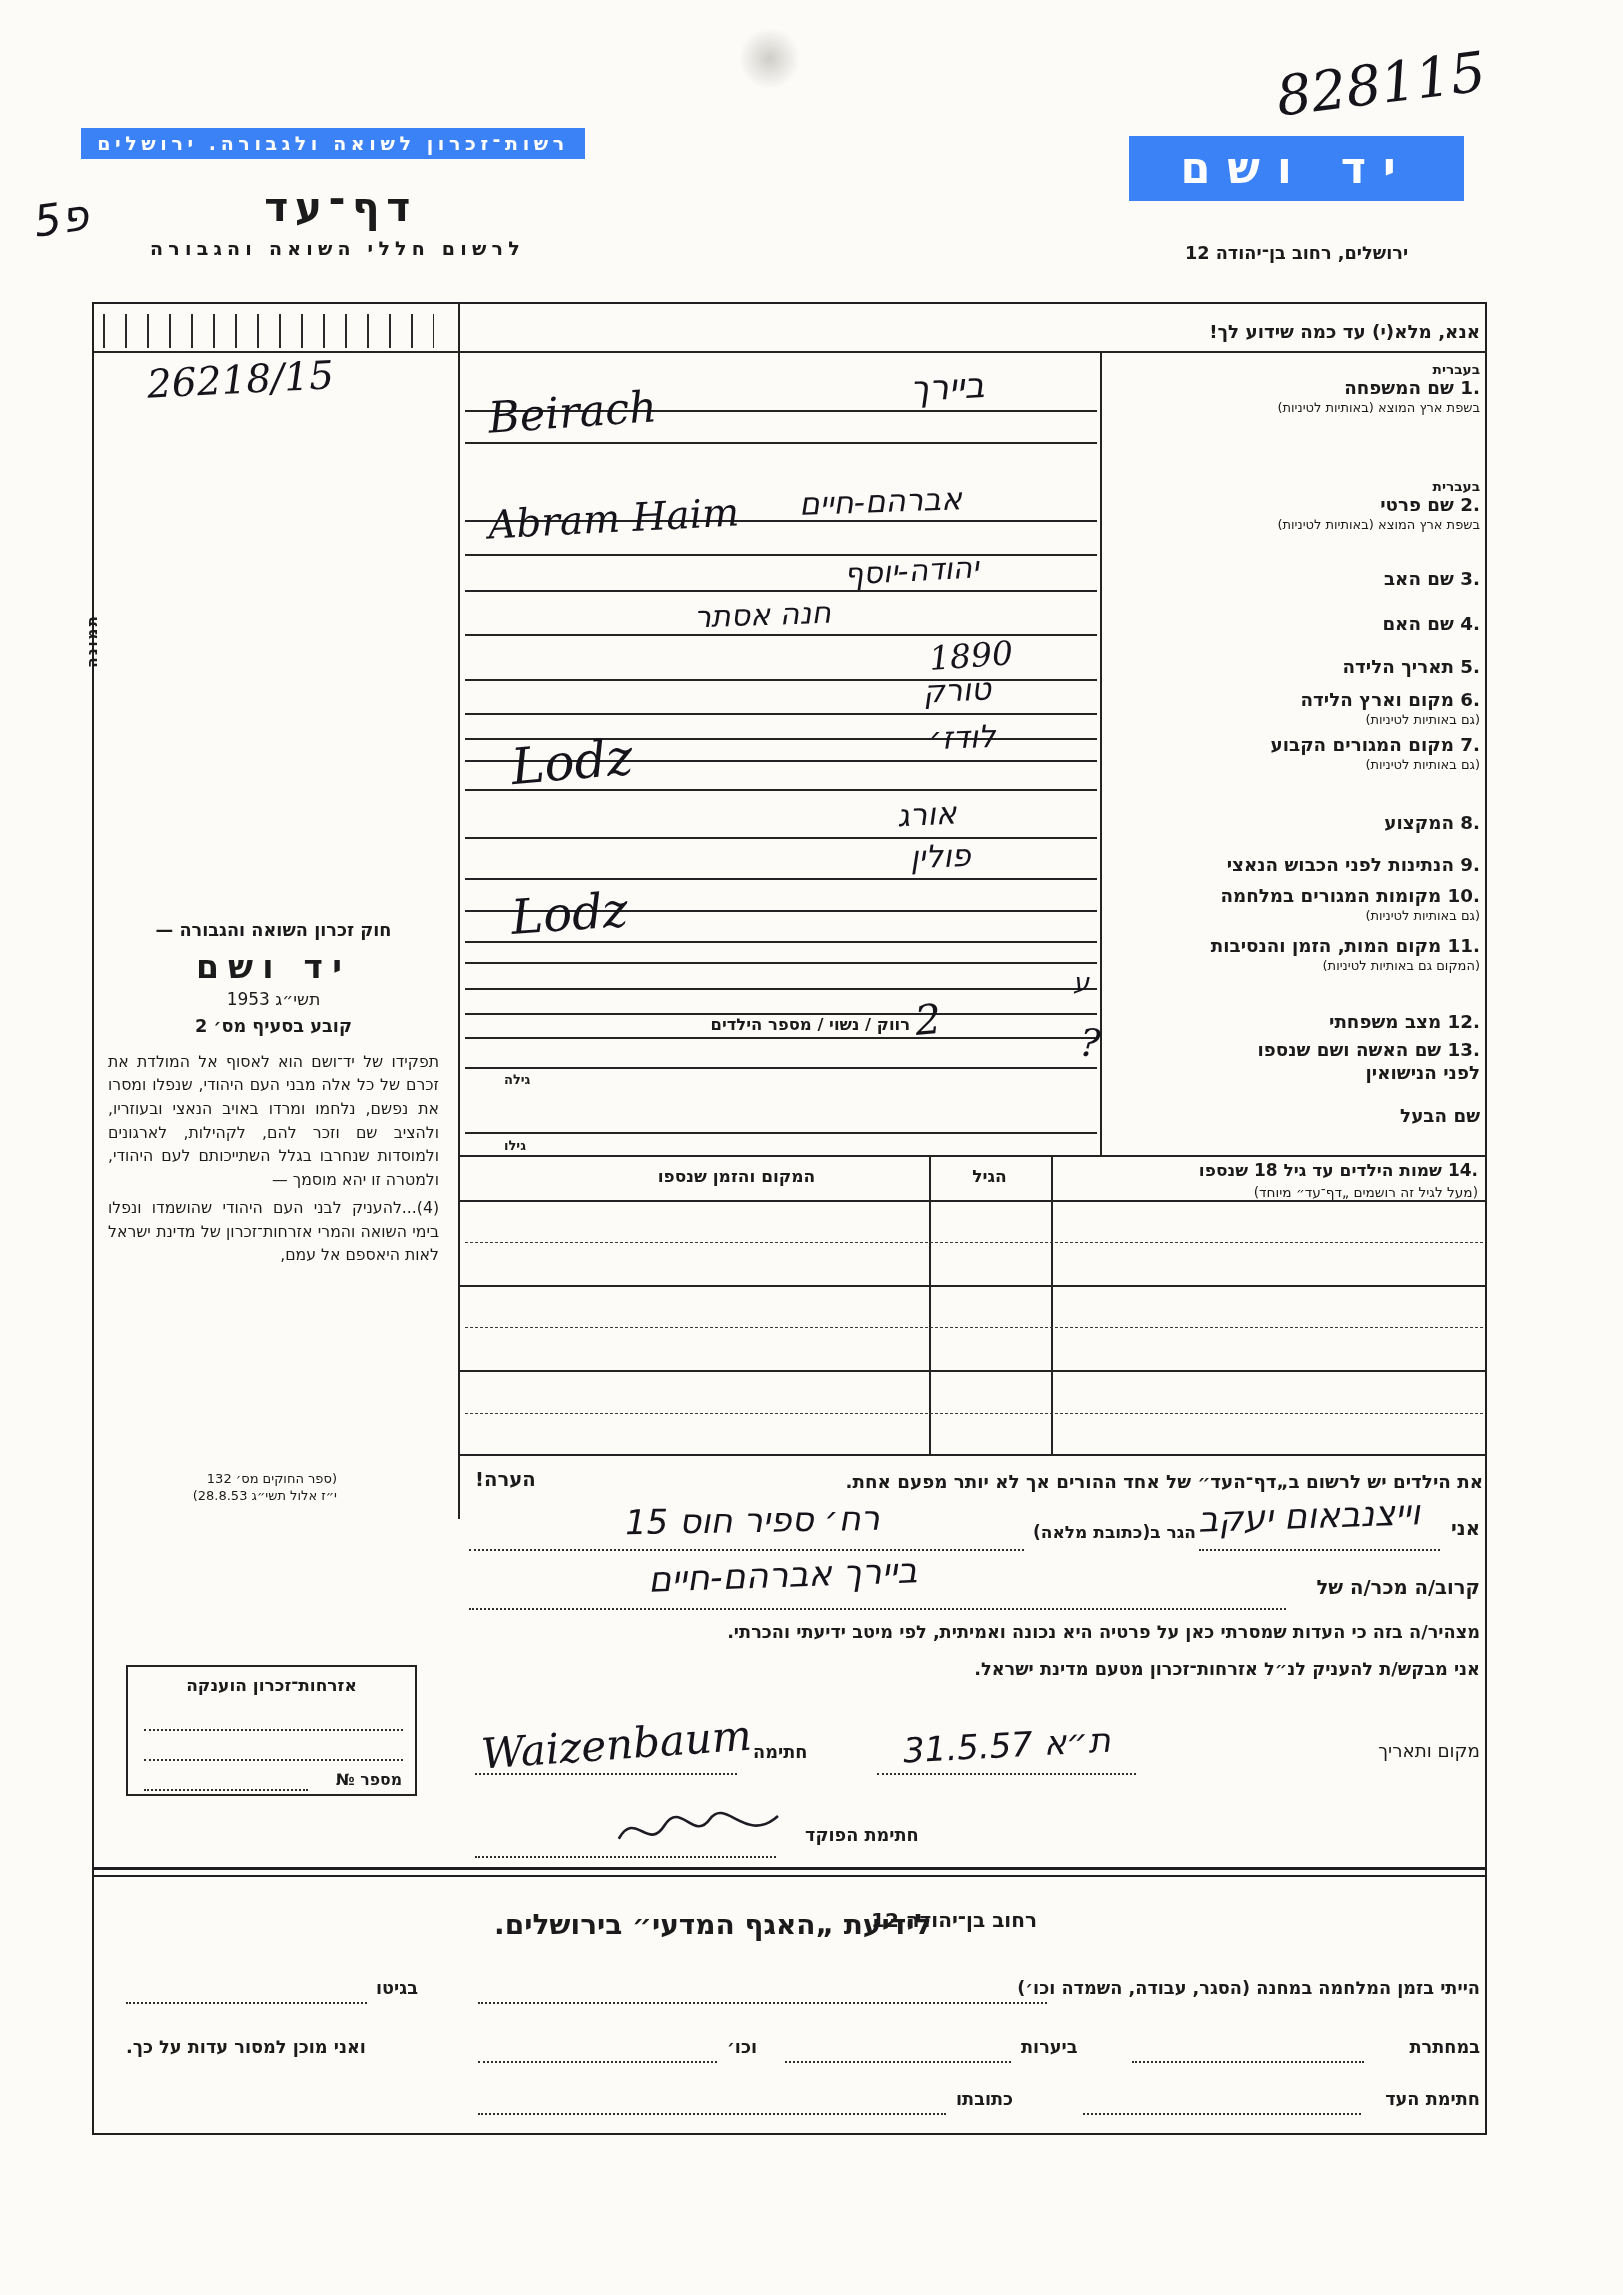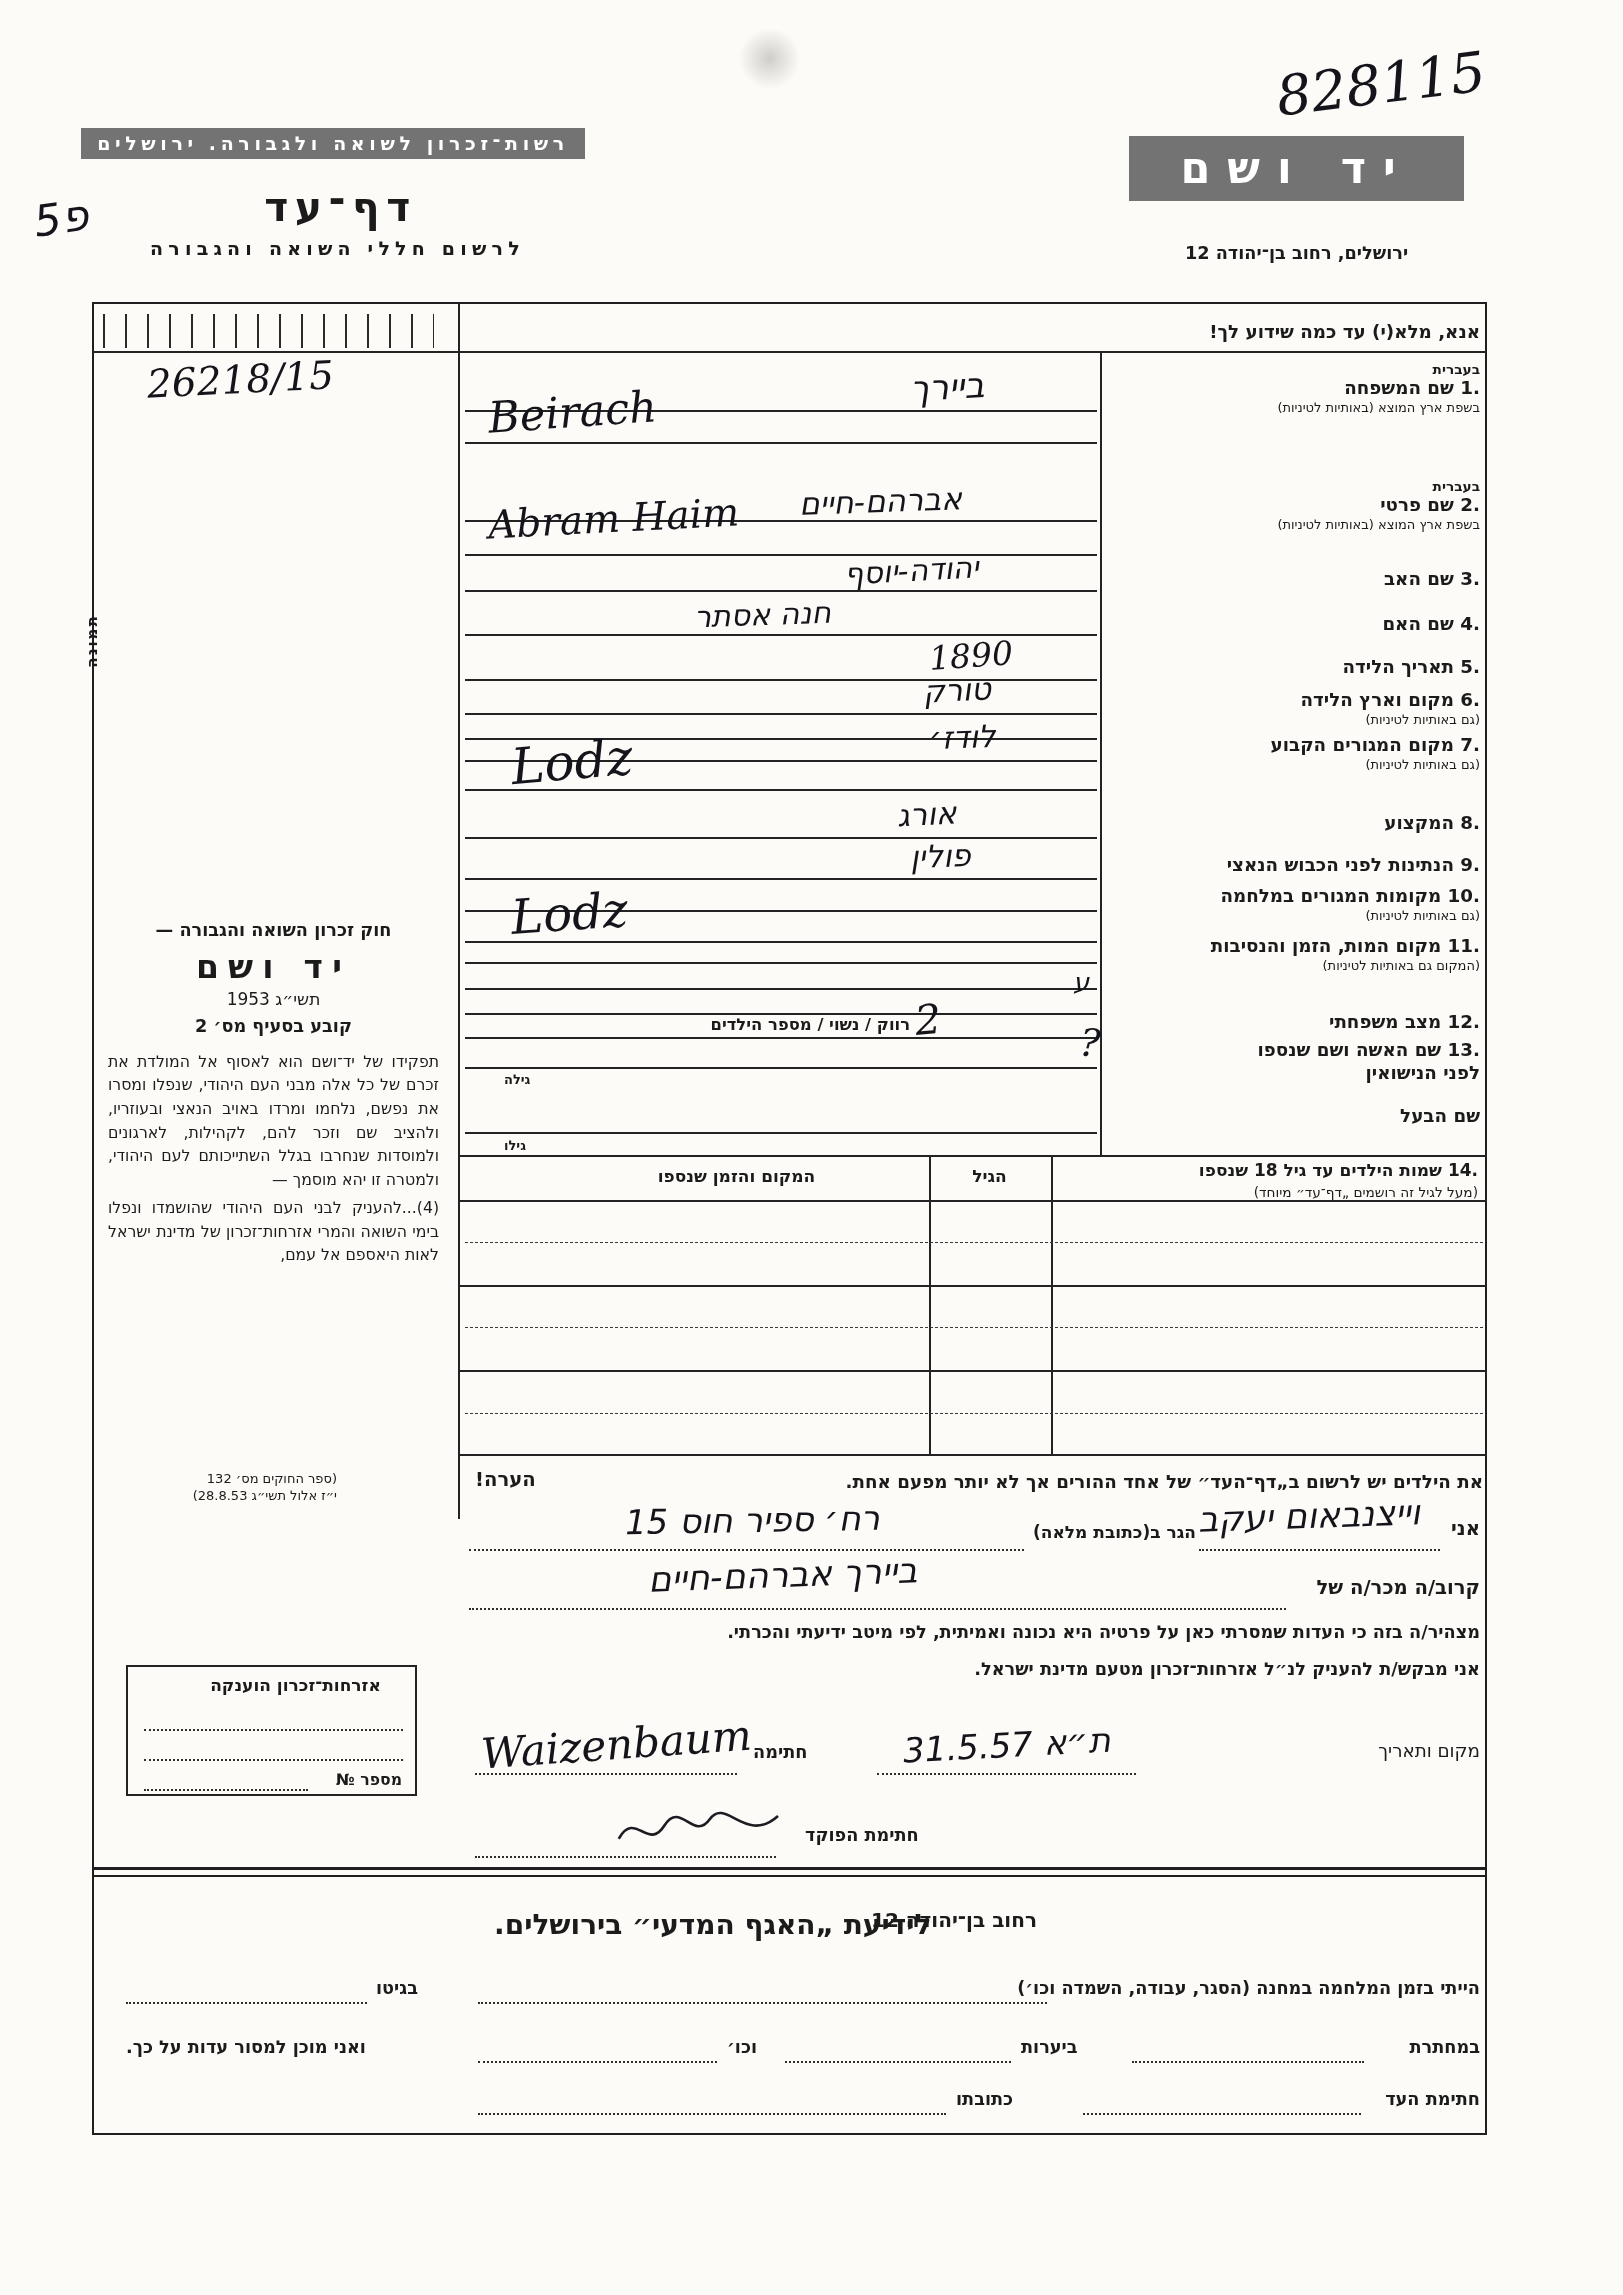--- a/index.html
+++ b/index.html
@@ -15,21 +15,21 @@
   .vln{position:absolute;border-left:2px solid #232323;width:0;}
   .hw{position:absolute;font-style:italic;color:#14141a;white-space:nowrap;
       font-family:"DejaVu Serif",serif;}
   .hw.he{font-family:"DejaVu Sans",sans-serif;}
   .lbl{position:absolute;direction:rtl;text-align:right;white-space:nowrap;}
   .lbl .main{font-weight:bold;font-size:18.3px;line-height:1.25;}
   .lbl .sub{font-weight:bold;font-size:13.7px;line-height:1.2;}
   .lbl .sub2{font-weight:normal;font-size:13px;line-height:1.2;}
   .fnum{direction:ltr;unicode-bidi:isolate;}
   .smalllbl{position:absolute;font-size:13px;font-weight:bold;direction:rtl;}
-  .bar{background:#737373;color:#ffffff;}
+  .bar{background:#3b82f6;color:#ffffff;}
   .ruler{position:absolute;background:repeating-linear-gradient(to right,#2a2a2a 0 2px,transparent 2px 22px);}
   .smudge{position:absolute;border-radius:50%;opacity:.45;
           background:radial-gradient(circle,#9a968e 0%,rgba(154,150,142,0) 70%);}
 </style>
 </head>
 <body>
 
 <div id="page">
 
   <div class="smudge" style="left:740px;top:26px;width:59px;height:65px;"></div>
@@ -186,21 +186,21 @@
 
   <div class="abs rtl b" style="left:805px;top:1825px;font-size:17.7px;">חתימת הפוקד</div>
   <div class="abs" style="left:615px;top:1803px;">
     <svg width="170" height="52" viewBox="0 0 260 80">
         <path d="M5 55 C 30 10, 50 75, 75 35 S 120 60, 145 25 S 200 65, 250 20" stroke="#1c1c22" stroke-width="4" fill="none"></path>
       </svg>
   </div>
   <div class="dot" style="left:475px;top:1856px;width:301px;"></div>
 
   <div class="abs" style="left:126px;top:1665px;width:291px;height:131px;border:2px solid #232323;box-sizing:border-box;">
-    <div class="abs rtl ctr b" style="left:0;top:7.9px;width:100%;font-size:17px;margin-left:24px;">אזרחות־זכרון הוענקה</div>
+    <div class="abs rtl ctr b" style="left:0;top:7.9px;width:100%;font-size:17px;">אזרחות־זכרון הוענקה</div>
     <div class="dot" style="left:15.7px;top:62px;width:259px;"></div>
     <div class="dot" style="left:15.7px;top:92px;width:259px;"></div>
     <div class="abs rtl b" style="right:13px;top:103px;font-size:15.7px;">מספר №</div>
     <div class="dot" style="left:15.7px;top:122px;width:164px;"></div>
   </div>
 
   <div class="abs" style="left:92px;top:1867px;width:1395px;border-top:3.3px solid #1f1f1f;"></div>
   <div class="abs" style="left:92px;top:1875px;width:1395px;border-top:2px solid #1f1f1f;"></div>
 
   <div class="abs rtl b" style="left:494px;top:1908px;font-size:28px;white-space:nowrap;text-align:center;">לידיעת „האגף המדעי״ בירושלים.</div>

